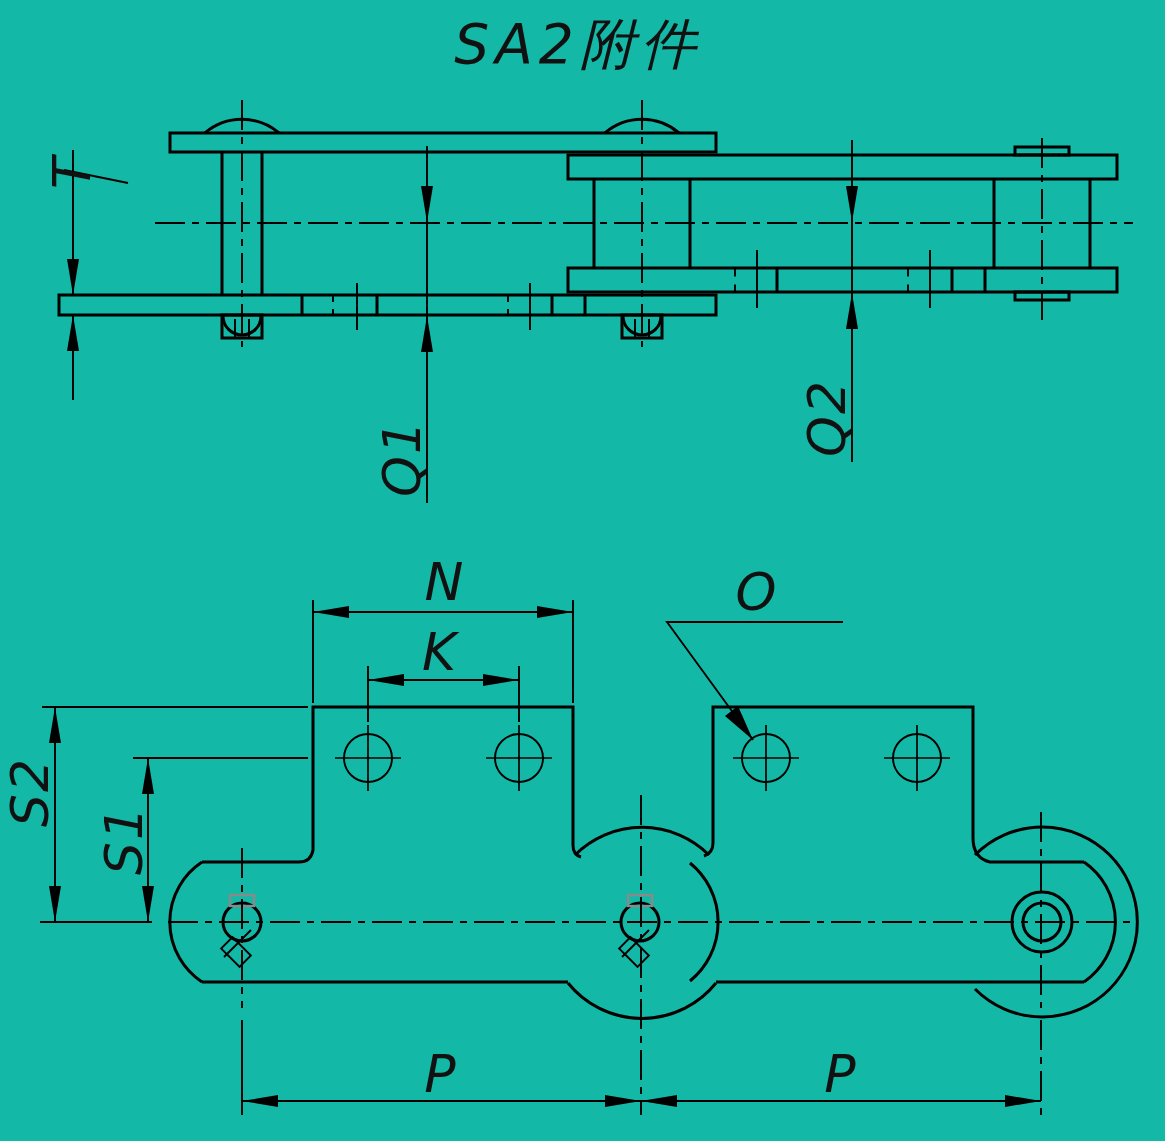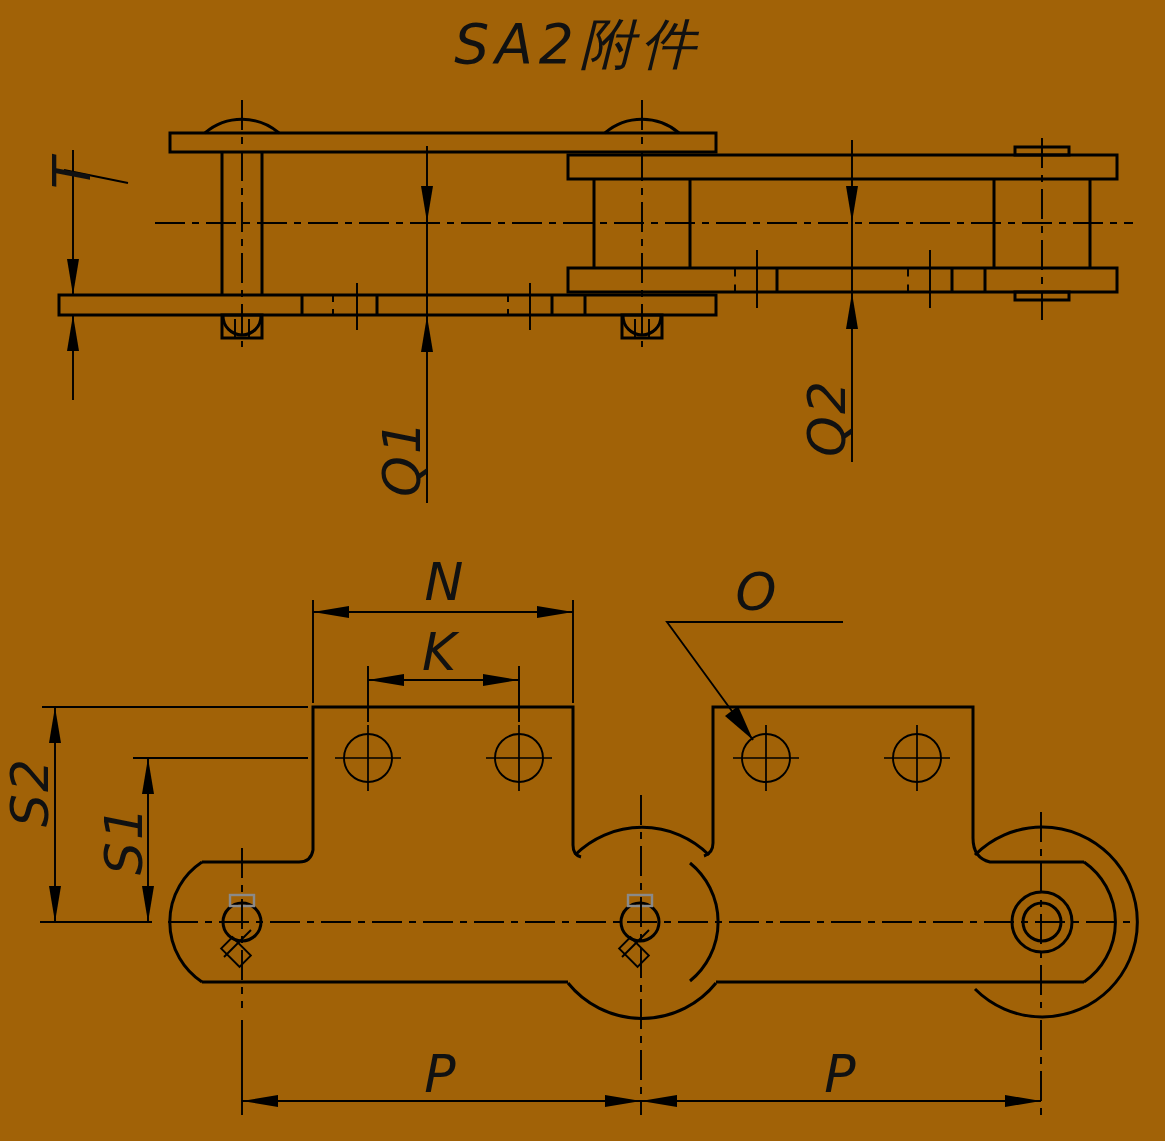--- a/index.html
+++ b/index.html
@@ -1,16 +1,16 @@
 <!DOCTYPE html>
 <html><head>
 <meta charset="utf-8">
 <style>
   html,body{margin:0;padding:0;background:#ffffff;}
-  .stage{position:relative;width:1165px;height:1141px;background:#a16207;overflow:hidden;}
+  .stage{position:relative;width:1165px;height:1141px;background:#14b8a6;overflow:hidden;}
   svg{display:block;}
   .s3{stroke:#000;stroke-width:3;fill:none;}
   .s2{stroke:#000;stroke-width:1.9;fill:none;}
   .s15{stroke:#000;stroke-width:1.7;fill:none;}
   .cl{stroke-dasharray:30 7 7 7;}
   .dsh20{stroke-dasharray:7 7;}
   .dsh24{stroke-dasharray:8.5 8;}
   .arr{fill:#000;stroke:none;}
   .gray{stroke:#8a8a8a;stroke-width:2.4;fill:none;}
   text{font-family:"DejaVu Sans","Liberation Sans",sans-serif;font-style:italic;fill:#111;}

